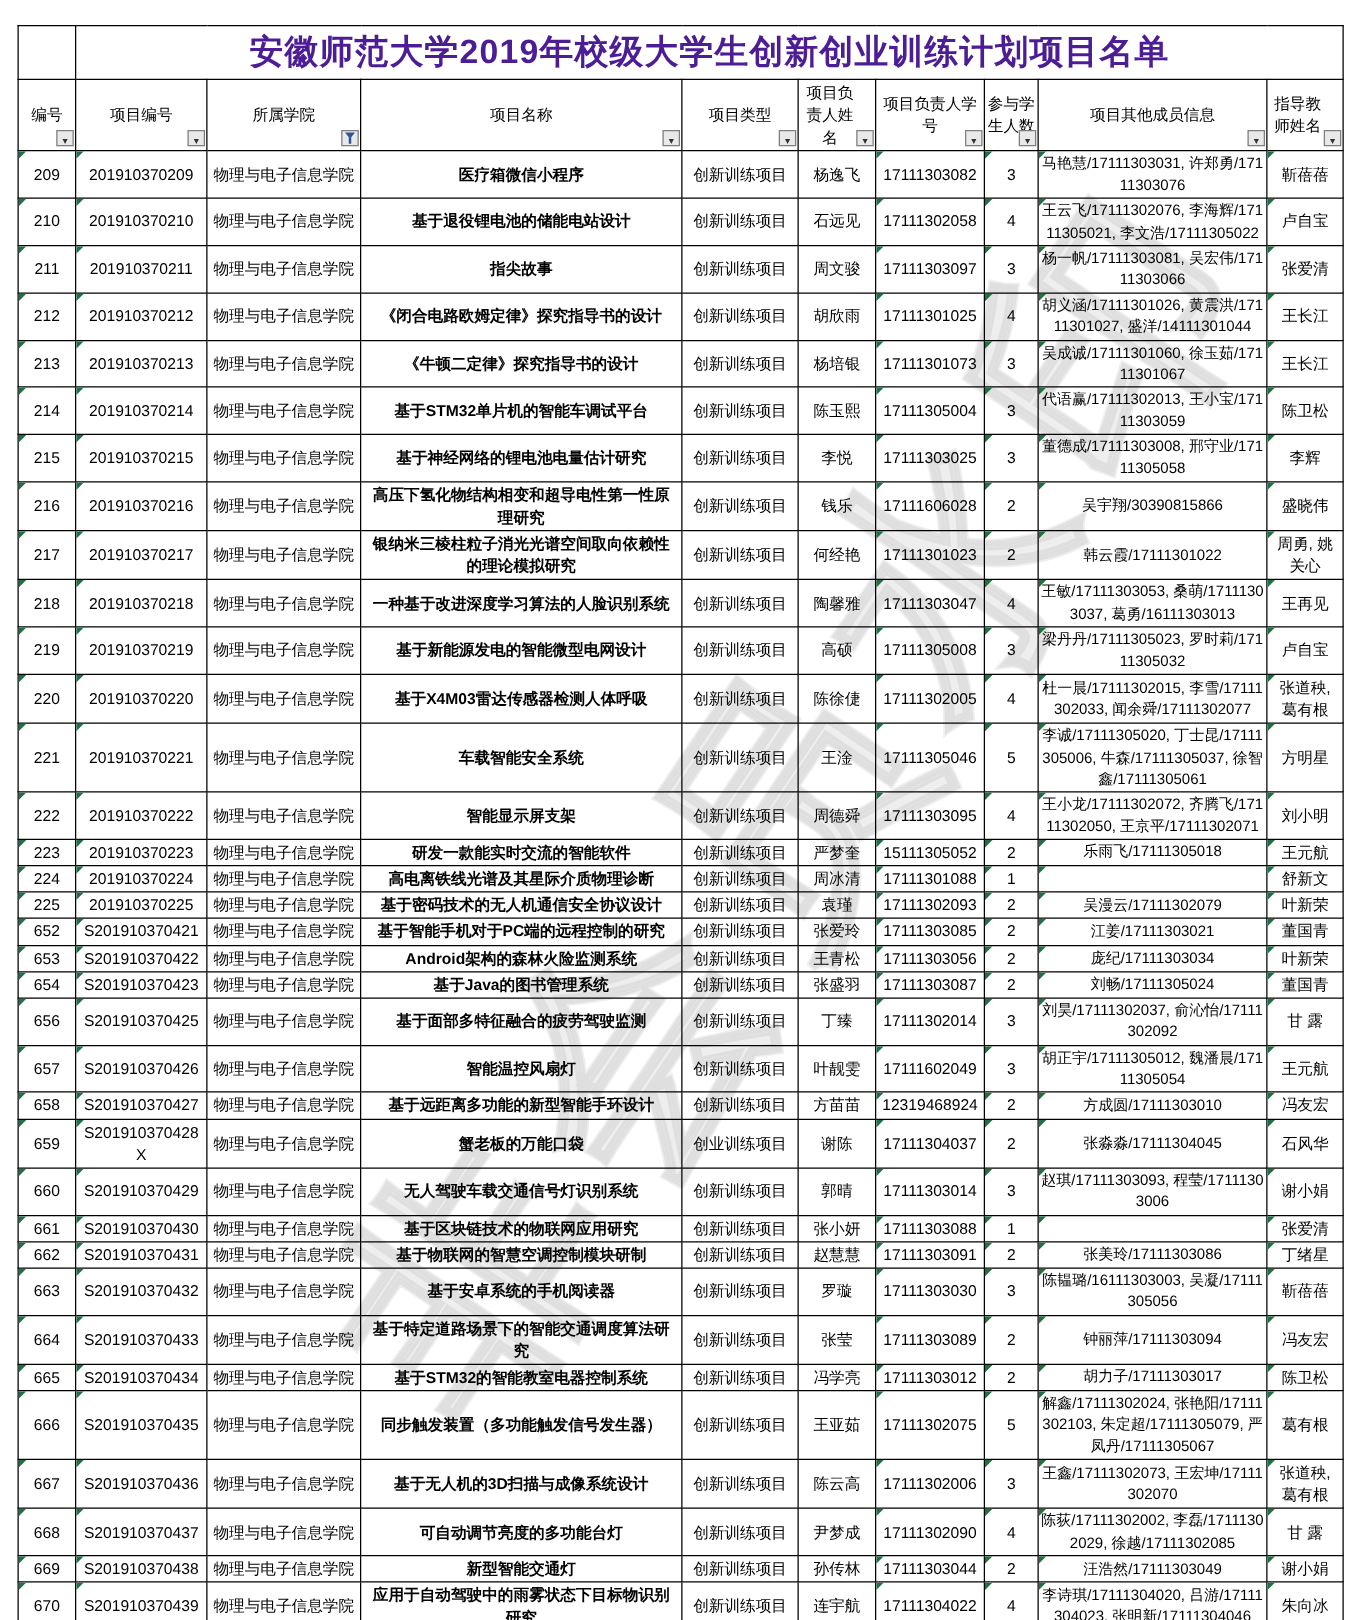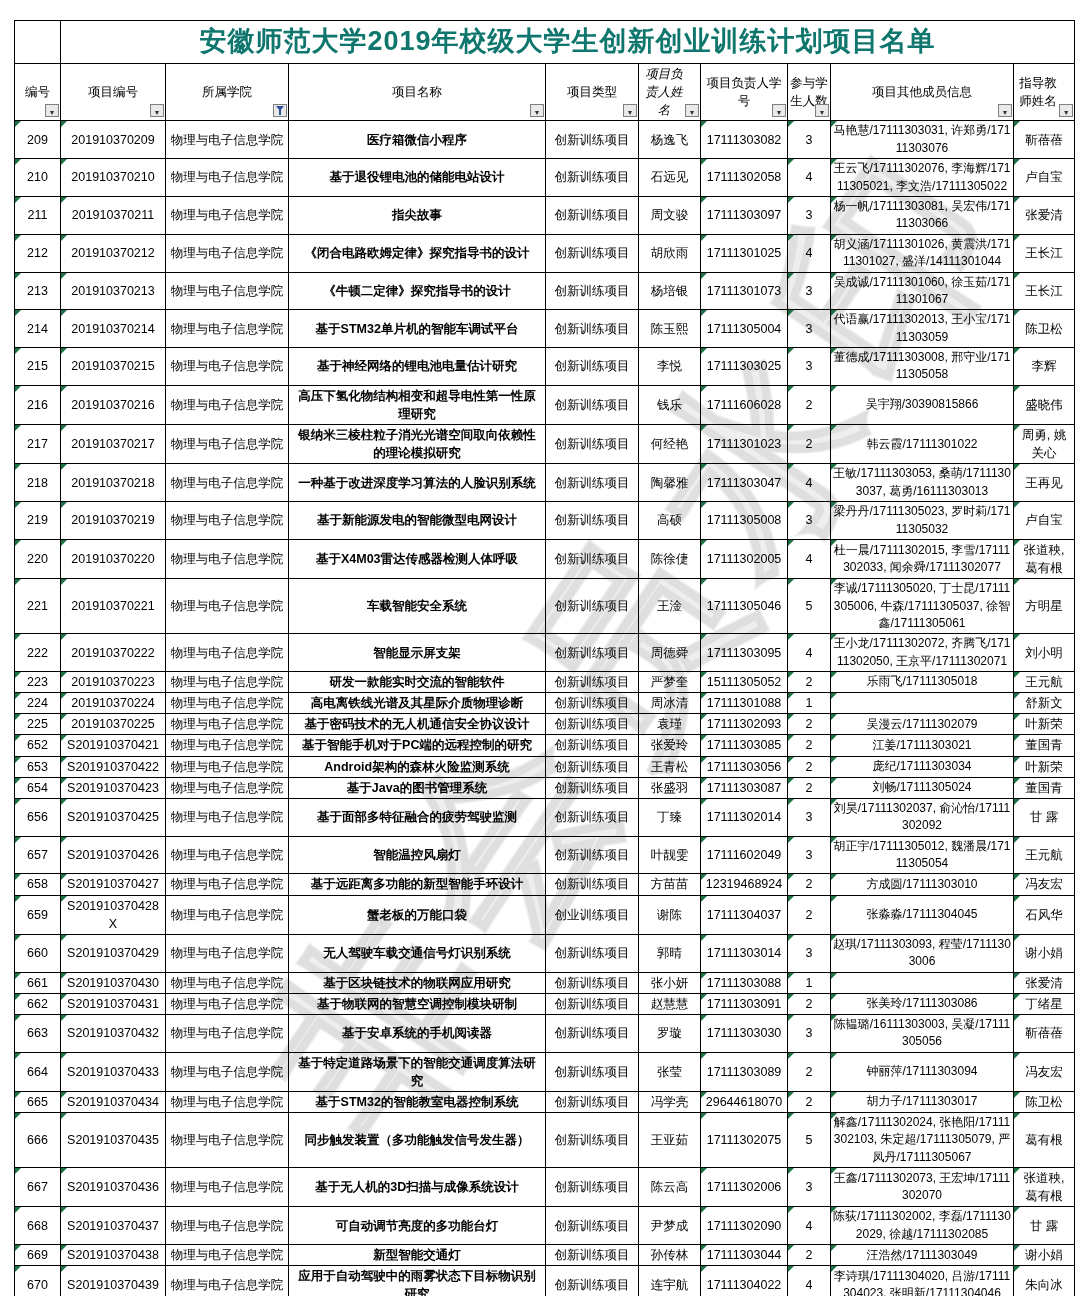--- a/index.html
+++ b/index.html
@@ -25,21 +25,21 @@
     text-align:center;vertical-align:middle;
     padding:1px 2px;word-break:break-all;overflow:hidden;position:relative;
   }
   tr.title-row td{border:1px solid #000;height:40px;}
   td.title{
     font-size:27px;font-weight:bold;color:#FF0000;
     text-align:center;letter-spacing:1px;word-break:keep-all;
   }
   tr.head-row th{height:44px;font-size:12.5px;}
   th.pad-r{padding-right:14px;margin-left:24px;}
-  th.pad-r2{padding-right:13px;font-style:italic;}
+  th.pad-r2{padding-right:13px;}
   
   .fbtn{
     position:absolute;right:1px;bottom:3px;width:14px;height:13px;
     background:#e9e9e9;border:1px solid #7f7f7f;box-sizing:border-box;
     display:flex;align-items:center;justify-content:center;cursor:pointer;
   }
   .arr::before{content:"▼";font-size:7px;color:#333;line-height:1;}
   .funnel{display:block;width:9px;height:9px;position:relative;}
   .funnel::before{
     content:"";position:absolute;left:0;top:0;width:0;height:0;
@@ -74,21 +74,21 @@
         <col style="width:62px">
       <col style="width:87px">
         <col style="width:43px">
         <col style="width:183px">
       <col style="width:61px">
     </colgroup>
 
     <tbody>
     <tr class="title-row">
       <td></td>
-      <td class="title" colspan="9" style="color: #0f766e;">安徽师范大学2019年校级大学生创新创业训练计划项目名单</td>
+      <td class="title" colspan="9" style="color: #4c1d95;">安徽师范大学2019年校级大学生创新创业训练计划项目名单</td>
     </tr>
 
     <tr class="head-row">
       <th>
         <span>编号</span>
         <span class="fbtn">
               <span class="arr"></span>
             </span>
       </th>
       <th>
@@ -497,21 +497,21 @@
       <td class="c-members flag">钟丽萍/17111303094</td>
       <td class="c-advisor flag">冯友宏</td>
     </tr>
         <tr>
       <td class="c-no flag">665</td>
       <td class="c-code flag">S201910370434</td>
       <td class="c-college">物理与电子信息学院</td>
       <td class="c-name">基于STM32的智能教室电器控制系统</td>
       <td class="c-type">创新训练项目</td>
       <td class="c-leader">冯学亮</td>
-      <td class="c-sid flag">29644618070</td>
+      <td class="c-sid flag">17111303012</td>
       <td class="c-count flag">2</td>
       <td class="c-members flag">胡力子/17111303017</td>
       <td class="c-advisor flag">陈卫松</td>
     </tr>
         <tr>
       <td class="c-no flag">666</td>
       <td class="c-code flag">S201910370435</td>
       <td class="c-college">物理与电子信息学院</td>
       <td class="c-name">同步触发装置（多功能触发信号发生器）</td>
       <td class="c-type">创新训练项目</td>

